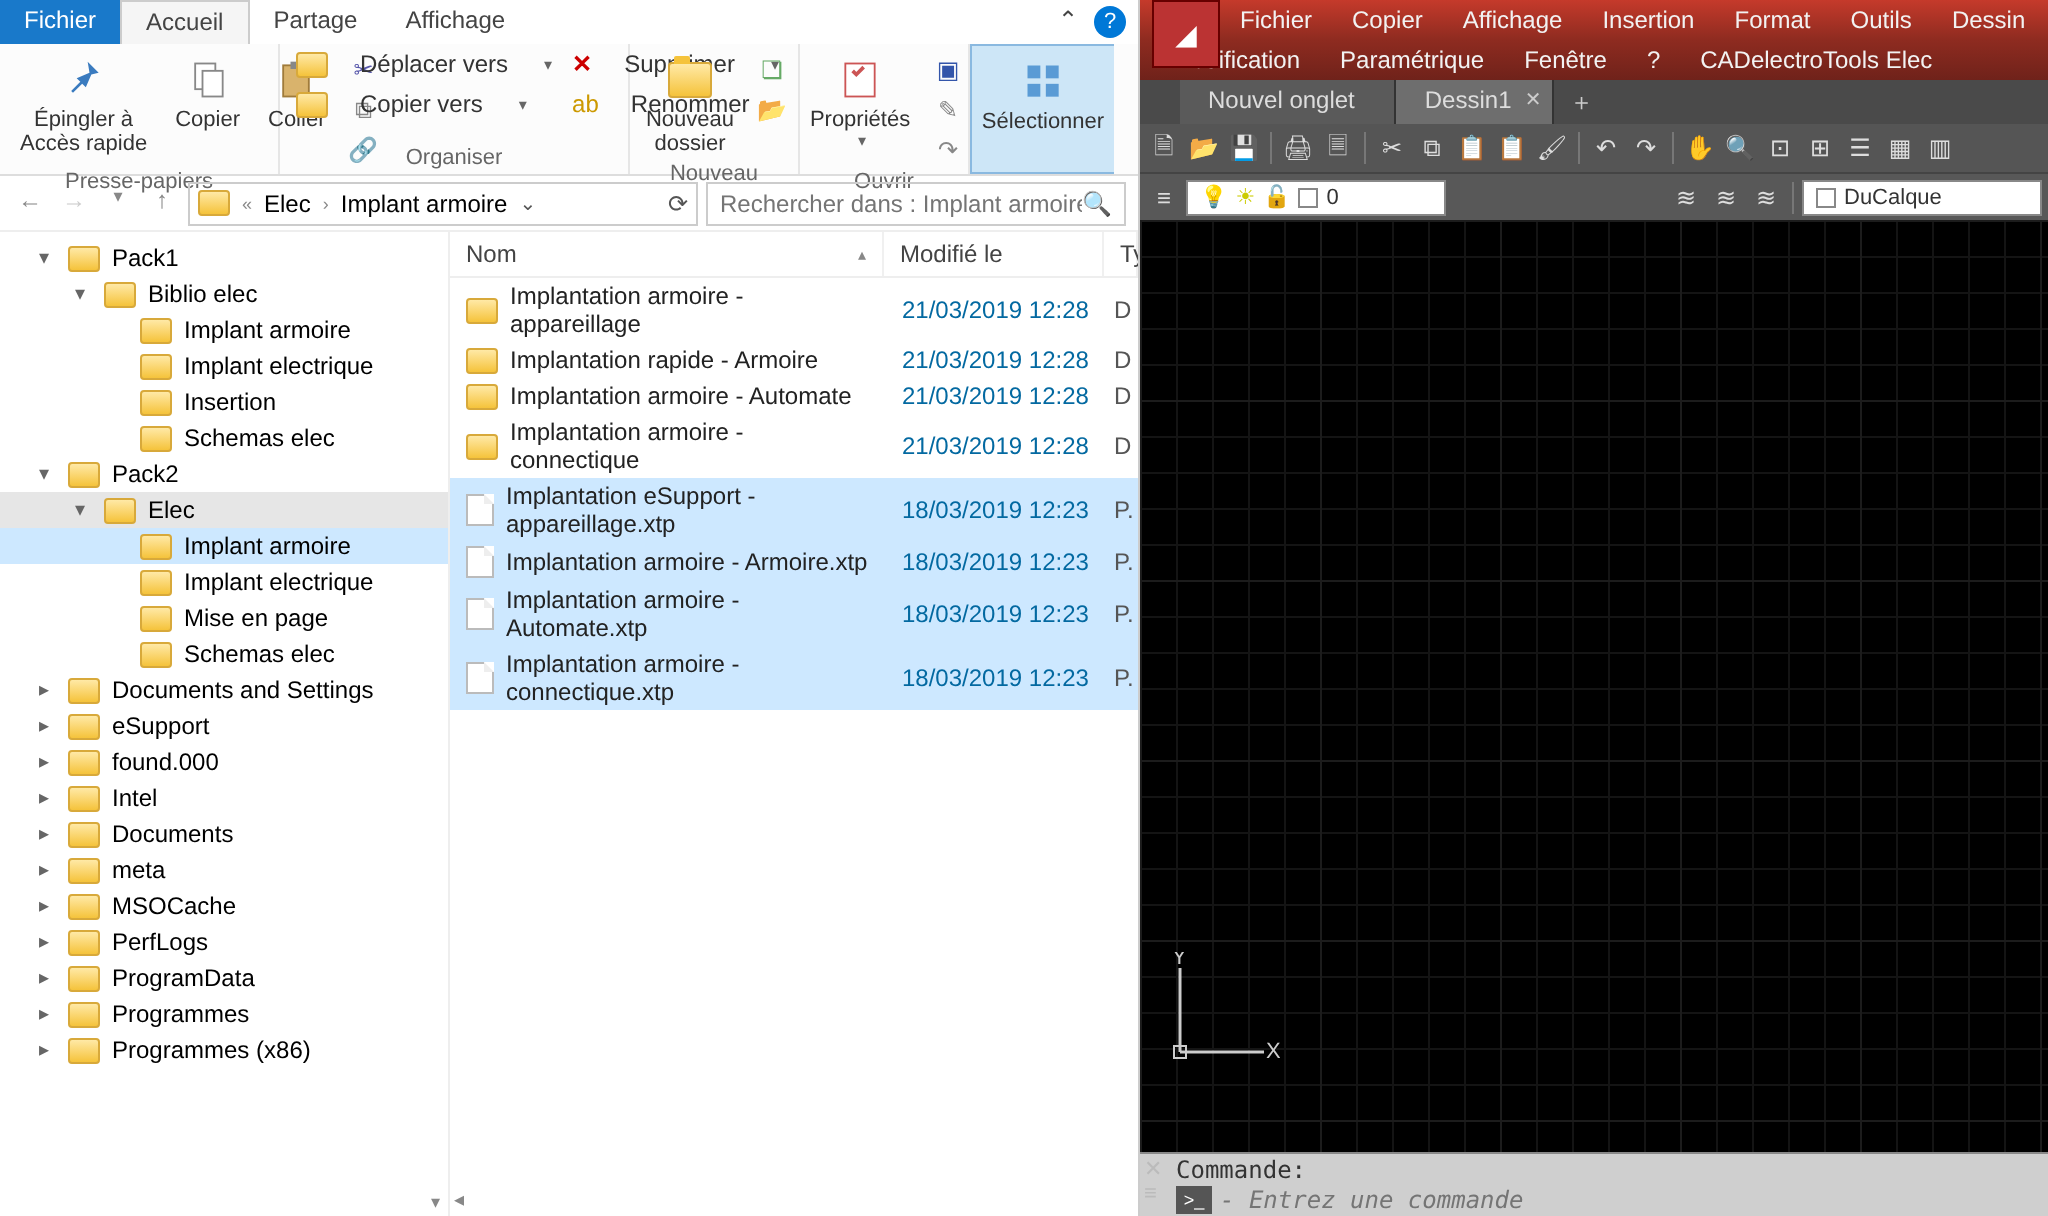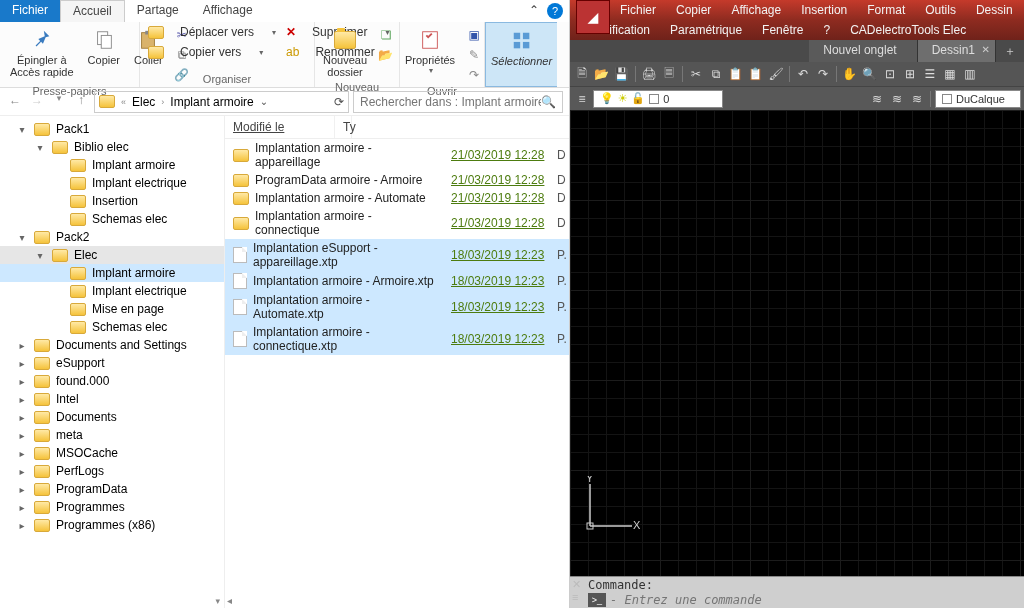--- a/index.html
+++ b/index.html
@@ -17,21 +17,21 @@
 
   
   .ribbon { height: 66px; display: flex; border-bottom: 1px solid #ddd; background: #fcfcfc; }
   .ribbon-group { display: flex; flex-direction: column; border-right: 1px solid #e6e6e6; padding: 2px 6px; }
   .rg-body { flex: 1; display: flex; align-items: flex-start; gap: 6px; }
   .rg-title { text-align: center; font-size: 11px; color: #666; padding-top: 1px; }
   .rib-big { display: flex; flex-direction: column; align-items: center; padding: 2px 4px; font-size: 11px; color: #333; cursor: pointer; }
   .rib-big .ico { width: 28px; height: 28px; display: flex; align-items: center; justify-content: center; }
   .rib-mini { display: flex; align-items: center; gap: 16px; padding: 1px 2px; font-size: 12px; color: #333; cursor: pointer; white-space: nowrap; }
   .rib-stack { display: flex; flex-direction: column; gap: 2px; justify-content: center; }
-  .sel-group { background: #cde6f7; border: 1px solid #8ab9e0; font-style: italic; }
+  .sel-group { background: #cde6f7; border: 1px solid #8ab9e0; }
   .folder-ico { width: 22px; height: 18px; background: linear-gradient(#ffe9a6,#f5c33b); border: 1px solid #d8a93a; border-radius: 2px; position: relative; }
   .folder-ico::before { content: ""; position: absolute; top: -4px; left: 2px; width: 8px; height: 4px; background: #f5c33b; border-radius: 1px 1px 0 0; }
   .folder-sm { width: 16px; height: 13px; background: linear-gradient(#ffe9a6,#f5c33b); border: 1px solid #d8a93a; border-radius: 2px; display: inline-block; vertical-align: middle; flex-shrink: 0; }
   svg.ico-vec { width: 22px; height: 22px; }
   .dd { font-size: 8px; color: #666; margin-left: 2px; }
 
   
   .addr-row { height: 28px; display: flex; align-items: center; gap: 4px; padding: 2px 6px; border-bottom: 1px solid #eee; }
   .nav-btn { width: 18px; height: 18px; color: #888; text-align: center; cursor: pointer; }
   .addr { flex: 1; height: 22px; border: 1px solid #ccc; display: flex; align-items: center; padding: 0 4px; gap: 6px; font-size: 12px; }
@@ -49,38 +49,38 @@
   .tree-item { display: flex; align-items: center; gap: 6px; padding: 2px 4px; cursor: pointer; white-space: nowrap; }
   .tree-item.sel { background: #cde8ff; }
   .tree-item.semi { background: #e6e6e6; }
   .tree .exp { width: 12px; text-align: center; color: #666; font-size: 10px; cursor: pointer; }
   .tree .pad { display: inline-block; }
 
   .files { flex: 1; overflow: auto; position: relative; }
   .files-header { display: flex; border-bottom: 1px solid #eee; font-size: 12px; color: #444; position: sticky; top: 0; background: #fff; }
   .files-header > div { padding: 4px 8px; border-right: 1px solid #f0f0f0; }
   .col-name { flex: 1; display:flex; align-items:center; }
-  .col-mod { width: 110px; text-decoration: underline; }
+  .col-mod { width: 110px; }
   .col-type { width: 16px; }
   .files-header .sort { font-size: 8px; color: #888; margin-left: auto; }
   .file-row { display: flex; align-items: center; font-size: 12px; color: #222; padding: 1px 0; }
   .file-row.sel { background: #cde8ff; }
   .file-row .col-name { display: flex; align-items: center; gap: 6px; padding: 1px 8px; }
-  .file-row .col-mod { padding: 1px 8px; color: #4d7c0f; }
+  .file-row .col-mod { padding: 1px 8px; color: #0369a1; }
   .file-row .col-type { padding: 1px 4px; color: #555; }
   .doc-ico { width: 14px; height: 16px; background: #fff; border: 1px solid #bbb; position: relative; display:inline-block; flex-shrink:0; }
   .doc-ico::before { content:""; position:absolute; right:-1px; top:-1px; border-top:5px solid #fff; border-left:5px solid #eee; }
   .scroll-left-hint { position:absolute; bottom:2px; left:2px; color:#888; font-size:10px; }
 
   
   .cad-menu { height: 20px; display: flex; gap: 0; padding: 0 6px 0 40px; background: linear-gradient(#c53a2b,#8e2b20); color: #f2f2f2; align-items: center; }
   .cad-menu2 { height: 20px; display: flex; gap: 0; padding: 0 6px; background: linear-gradient(#8e2b20,#6f221a); color: #f2f2f2; align-items: center; }
   .cad-mi { padding: 2px 10px; cursor: pointer; font-size: 12px; }
   .cad-logo { position:absolute; left:576px; top:0; width:34px; height:34px; background:#b33; border:1px solid #600; z-index:5; display:flex; align-items:center; justify-content:center; color:#fff; font-size:14px; }
-  .cad-tabs { height: 22px; background: #4a4a4a; display: flex; align-items: stretch; padding-left: 20px; justify-content: flex-end; }
+  .cad-tabs { height: 22px; background: #4a4a4a; display: flex; align-items: stretch; padding-left: 20px; }
   .cad-tab { padding: 3px 20px 0 14px; font-size: 12px; color: #ddd; background:#5a5a5a; border-right:1px solid #333; position:relative; cursor:pointer; }
   .cad-tab.active { background: #6e6e6e; }
   .cad-tab .x { position:absolute; right:5px; top:4px; font-size:10px; color:#ccc; }
   .cad-plus { padding:3px 8px; color:#ccc; cursor:pointer; }
   .cad-tools { height: 24px; background: #555; display: flex; align-items: center; gap: 2px; padding: 0 3px; }
   .tbtn { width: 18px; height: 18px; display: flex; align-items: center; justify-content: center; color: #ddd; cursor:pointer; font-size:12px; }
   .tbar-sep { width:1px; height:16px; background:#777; margin:0 2px; }
   .cad-tools2 { height: 24px; background: #585858; display: flex; align-items: center; gap: 2px; padding: 0 3px; border-top:1px solid #444; }
   .layer-box { height: 18px; background: #fff; border: 1px solid #888; display: flex; align-items: center; padding: 0 6px; font-size: 11px; color: #333; gap:4px; flex:0 0 auto; }
   .cad-canvas { flex: 1; background: #000; position: relative; overflow: hidden; }
@@ -397,36 +397,40 @@
         <div class="tree-item">
           <span class="pad" style="width: 6px;"></span>
           <span class="exp">▸</span>
           <span class="folder-sm"></span>
           <span>Programmes (x86)</span>
         </div>
         <span class="scroll-down-hint">▾</span>
     </div>
     <div class="files">
       <div class="files-header">
+        <div class="col-name">
+          <span>Nom</span>
+          <span class="sort">▴</span>
+        </div>
         <div class="col-mod">Modifié le</div>
         <div class="col-type">Ty</div>
       </div>
       <div id="file-rows">
           <div class="file-row">
             <div class="col-name">
               <span class="folder-sm"></span>
               <span>Implantation armoire - appareillage</span>
             </div>
             <div class="col-mod">21/03/2019 12:28</div>
             <div class="col-type">D</div>
           </div>
           <div class="file-row">
             <div class="col-name">
               <span class="folder-sm"></span>
-              <span>ProgramData armoire - Armoire</span>
+              <span>Implantation rapide - Armoire</span>
             </div>
             <div class="col-mod">21/03/2019 12:28</div>
             <div class="col-type">D</div>
           </div>
           <div class="file-row">
             <div class="col-name">
               <span class="folder-sm"></span>
               <span>Implantation armoire - Automate</span>
             </div>
             <div class="col-mod">21/03/2019 12:28</div>
@@ -541,21 +545,21 @@
       <span style="color:#cc0">☀</span>
       <span style="color:#888">🔓</span>
       <span style="width:10px;height:10px;background:#fff;border:1px solid #888;display:inline-block"></span>
       <span>0</span>
     </div>
     <span style="flex:1"></span>
     <span class="tbtn">≋</span>
     <span class="tbtn">≋</span>
     <span class="tbtn">≋</span>
     <span class="tbar-sep"></span>
-    <div class="layer-box" style="width:86px">
+    <div class="layer-box" style="width:120px">
       <span style="width:10px;height:10px;border:1px solid #888;display:inline-block"></span>
       <span>DuCalque</span>
     </div>
   </div>
 
   <div class="cad-canvas">
     <div class="grid-bg"></div>
     <svg class="ucs" width="60" height="60">
       <line x1="10" y1="50" x2="10" y2="8" stroke="#ccc" stroke-width="1.5"></line>
       <line x1="10" y1="50" x2="52" y2="50" stroke="#ccc" stroke-width="1.5"></line>

